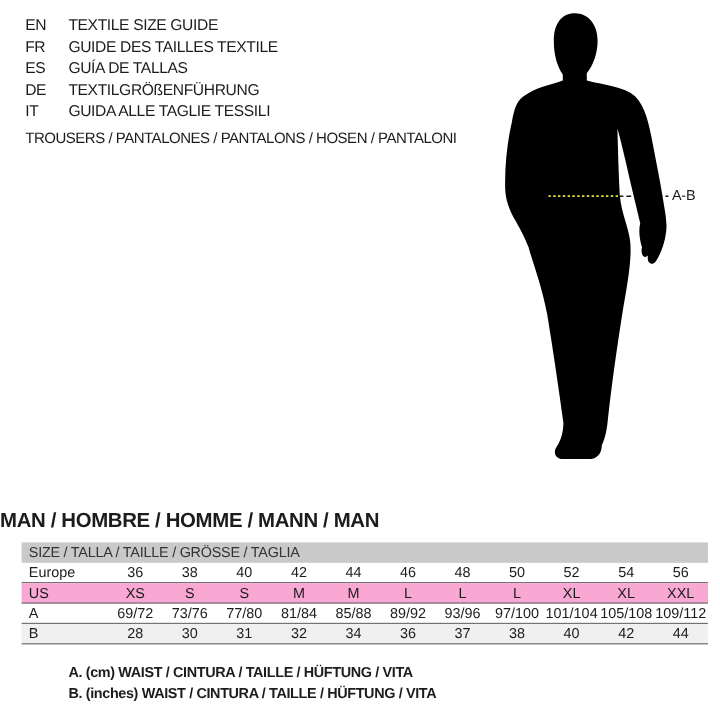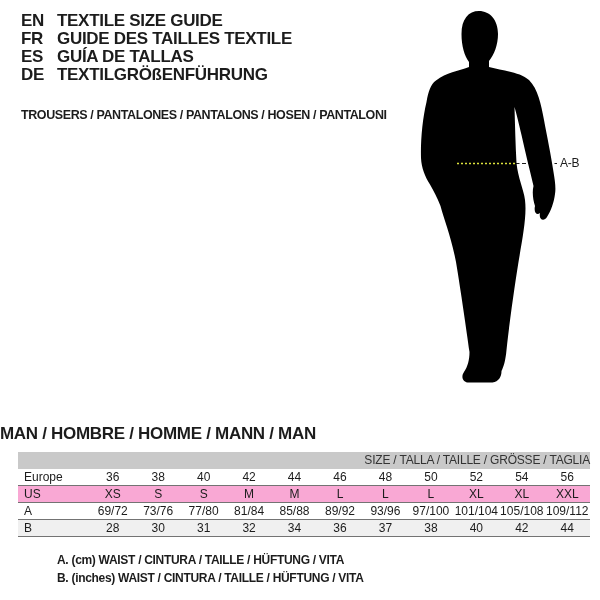--- a/index.html
+++ b/index.html
@@ -4,25 +4,25 @@
 <style>
   * { margin:0; padding:0; box-sizing:border-box; }
   body { background:#fff; }
   .canvas {
     position:relative; width:600px; height:600px; background:#ffffff;
     font-family:"Liberation Sans", sans-serif; color:#1c1c1c; overflow:hidden;
   }
   
   .langs { position:absolute; left:21px; top:12px; }
   .lang-row { display:flex; height:18px; line-height:18px;
-    font-weight:bold; font-size:17px; letter-spacing:-0.3px; white-space:nowrap; }
+    font-weight:normal; font-size:13px; letter-spacing:-0.3px; white-space:nowrap; }
   .lang-code { width:36px; flex:0 0 36px; }
   
   .garment { position:absolute; left:21px; top:108px;
-    font-weight:bold; font-size:12.5px; letter-spacing:-0.4px; white-space:nowrap; }
+    font-weight:normal; font-size:12.5px; letter-spacing:-0.4px; white-space:nowrap; }
   
   .figure-svg { position:absolute; left:415px; top:5px; width:150px; height:385px; }
   .ab-label { position:absolute; left:560px; top:156px; font-size:12px; letter-spacing:-0.2px; }
   
   .man-title { position:absolute; left:0; top:424px;
     font-weight:bold; font-size:17px; letter-spacing:-0.3px; white-space:nowrap; }
   
   .size-table { position:absolute; left:18px; top:452px; width:572px; font-size:12px; }
   .thead { height:17px; line-height:17px; padding-left:6px; letter-spacing:-0.2px; color:#333; }
   .trow { display:flex; height:17px; line-height:16px; border-bottom:1px solid #737373; }
@@ -47,20 +47,24 @@
         <span class="lang-code">FR</span>
         <span>GUIDE DES TAILLES TEXTILE</span>
       </div>
       <div class="lang-row">
         <span class="lang-code">ES</span>
         <span>GUÍA DE TALLAS</span>
       </div>
       <div class="lang-row">
         <span class="lang-code">DE</span>
         <span>TEXTILGRÖßENFÜHRUNG</span>
+      </div>
+      <div class="lang-row">
+        <span class="lang-code">IT</span>
+        <span>GUIDA ALLE TAGLIE TESSILI</span>
       </div>
     </div>
 
   <div class="garment">TROUSERS / PANTALONES / PANTALONS / HOSEN / PANTALONI</div>
 
   <svg class="figure-svg" viewBox="415 5 150 385" xmlns="http://www.w3.org/2000/svg">
     <line x1="457" y1="163.5" x2="557" y2="163.5" stroke="#1c1c1c" stroke-width="1.2" stroke-dasharray="4 2.5"></line>
     <path fill="#000000" d="
       M 479 11
       C 490 11 498 20 498 34
@@ -96,21 +100,21 @@
       C 464.5 56 461.5 46 461.5 34
       C 461.5 19 468.5 11 479 11
       Z"></path>
     <line x1="457" y1="163.5" x2="517" y2="163.5" stroke="#dde23c" stroke-width="1.4" stroke-dasharray="2 2"></line>
   </svg>
   <span class="ab-label">A-B</span>
 
   <div class="man-title">MAN / HOMBRE / HOMME / MANN / MAN</div>
 
   <div class="size-table">
-    <div class="thead" style="background: rgb(201, 201, 201); text-align: right;">SIZE / TALLA / TAILLE / GRÖSSE / TAGLIA</div>
+    <div class="thead" style="background: rgb(201, 201, 201);">SIZE / TALLA / TAILLE / GRÖSSE / TAGLIA</div>
     <div>
         <div class="trow">
           <div class="tlabel">Europe</div>
           <div class="tcell">36</div>
           <div class="tcell">38</div>
           <div class="tcell">40</div>
           <div class="tcell">42</div>
           <div class="tcell">44</div>
           <div class="tcell">46</div>
           <div class="tcell">48</div>

